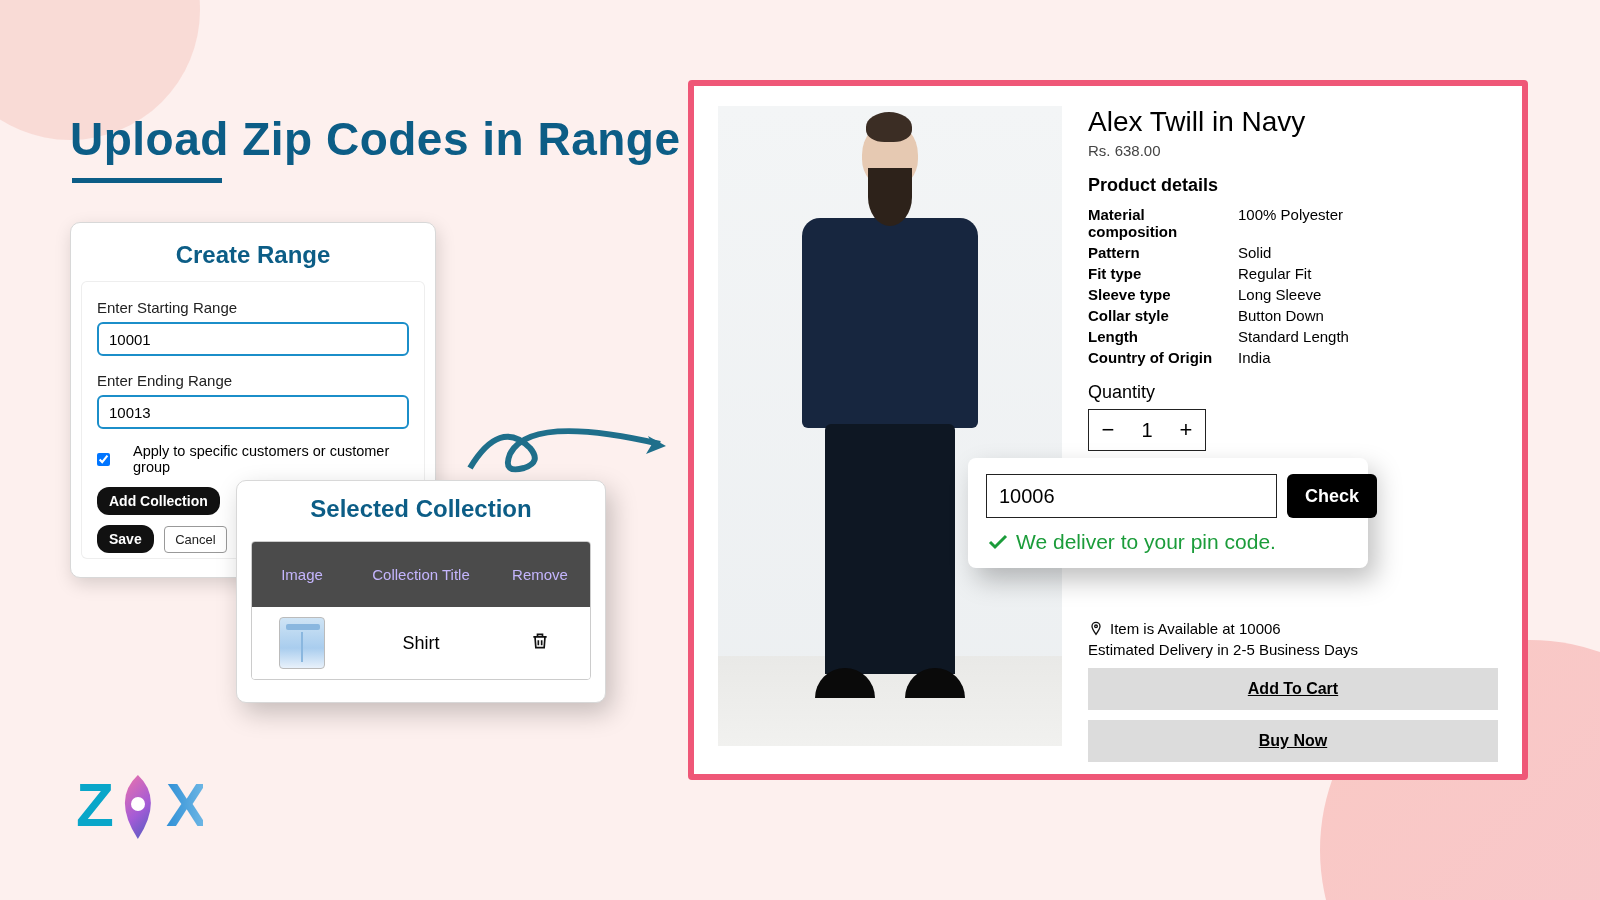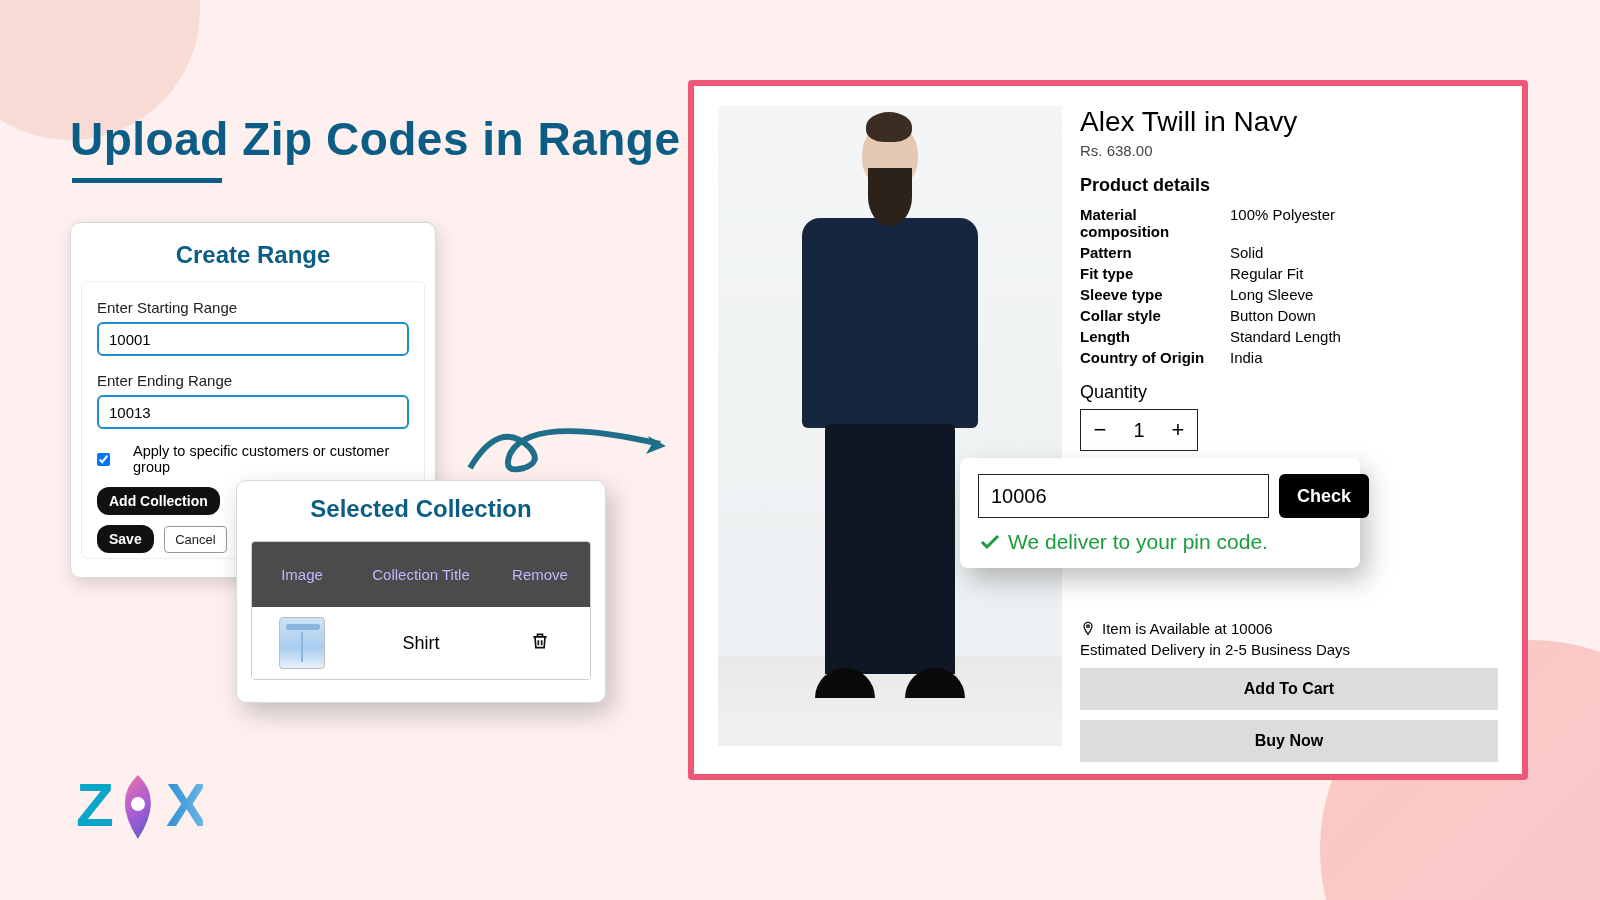--- a/index.html
+++ b/index.html
@@ -162,21 +162,21 @@
   
   .product {
     position: absolute;
     top: 80px; right: 72px;
     width: 840px; height: 700px;
     background: #fff;
     border: 6px solid #ef5777;
     border-radius: 4px;
     padding: 20px 24px;
     display: flex;
-    gap: 18px;
+    gap: 26px;
   }
   .prod-img {
     flex: 0 0 344px;
     height: 640px;
     background: linear-gradient(180deg,#f3f5f6 0%, #eceff1 100%);
     position: relative;
     overflow: hidden;
   }
   
   .man {
@@ -255,20 +255,21 @@
   .avail-block .row1 { display: flex; align-items: center; gap: 6px; }
   .cart-btn, .buy-btn {
     width: 100%;
     height: 42px;
     margin-top: 10px;
     background: #dcdcdc;
     border: 0;
     font-size: 16px;
     font-weight: 600;
     cursor: pointer;
+    text-decoration: underline;
   }
 
   
   .zox {
     position: absolute;
     left: 76px; bottom: 60px;
     display: flex;
     font-size: 62px;
     font-weight: 900;
     letter-spacing: -4px;

